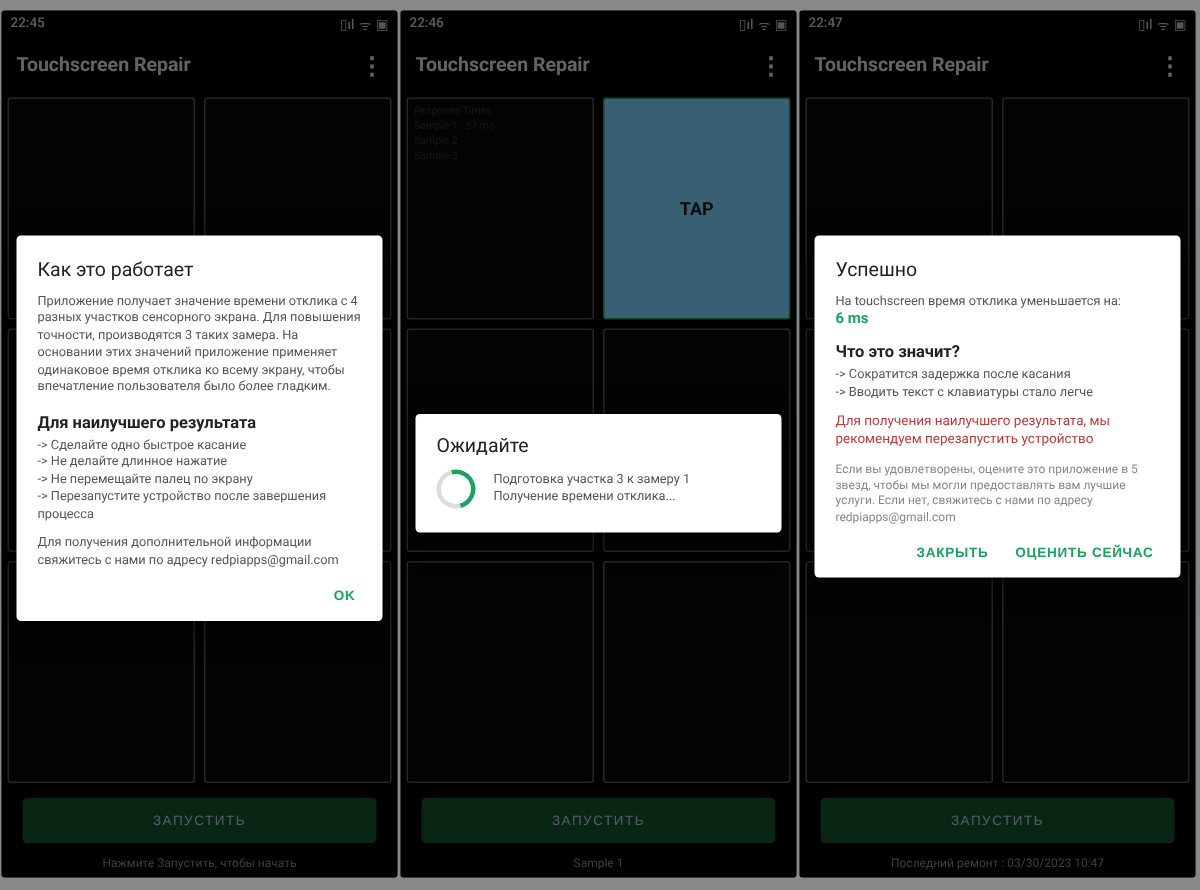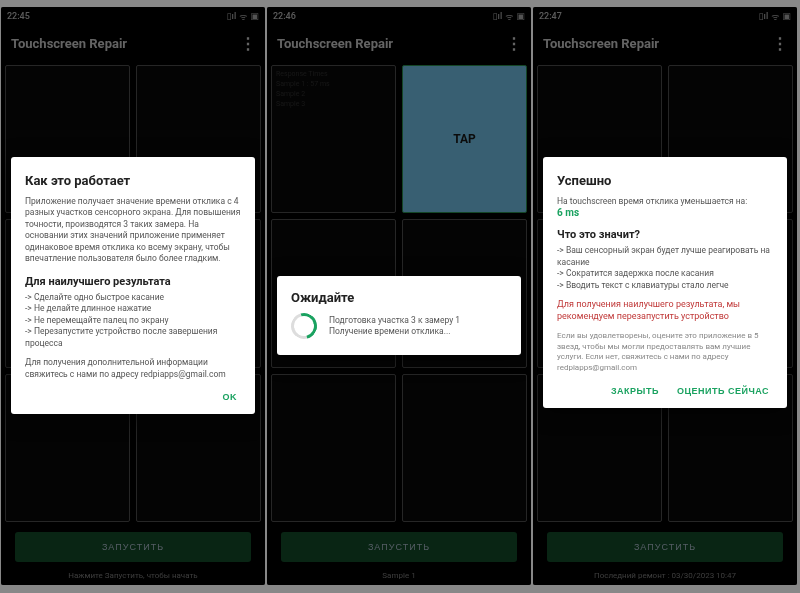--- a/index.html
+++ b/index.html
@@ -93,21 +93,21 @@
   .dialog {
     position: absolute;
     left: 10px; right: 10px;
     background: #fff;
     border-radius: 3px;
     box-shadow: 0 4px 20px rgba(0,0,0,0.6);
     padding: 16px 14px 6px;
     color: #333;
   }
   .dlg1 { top: 150px; }
-  .dialog h3 { font-size: 13px; font-weight: 700; margin-bottom: 8px; color:#222; }
+  .dialog h3 { font-size: 13px; font-weight: 400; margin-bottom: 8px; color:#222; }
   .dialog p, .dialog .line { font-size: 8.5px; color: #555; line-height: 1.35; }
   .dialog .sub { font-size: 11px; font-weight:700; margin: 10px 0 4px; color:#222; }
   .dialog .actions { display:flex; justify-content:flex-end; gap:18px; padding:12px 4px 6px; }
   .dialog .actions button {
     background:none; border:none; color:#1aa260; font-weight:700;
     font-size:9px; letter-spacing:0.5px; cursor:pointer;
   }
   
   .dlg2 { top: 258px; padding: 14px 14px 16px; margin-top: 11px; }
   .dlg2 .row { display:flex; gap:12px; align-items:center; margin-top:6px; }
@@ -240,21 +240,20 @@
     <button class="runbtn">ЗАПУСТИТЬ</button>
   </div>
   <div class="footer">Последний ремонт : 03/30/2023 10:47</div>
 
   <div class="scrim"></div>
   <div class="dialog dlg3">
     <h3>Успешно</h3>
     <p>На touchscreen время отклика уменьшается на:</p>
     <div class="hi">6 ms</div>
     <div class="sub">Что это значит?</div>
-    <div class="line">-&gt; Ваш сенсорный экран будет лучше реагировать на касание</div>
     <div class="line">-&gt; Сократится задержка после касания</div>
     <div class="line">-&gt; Вводить текст с клавиатуры стало легче</div>
     <div class="warn">Для получения наилучшего результата, мы рекомендуем перезапустить устройство</div>
     <div class="mute">Если вы удовлетворены, оцените это приложение в 5 звезд, чтобы мы могли предоставлять вам лучшие услуги. Если нет, свяжитесь с нами по адресу redpiapps@gmail.com</div>
     <div class="actions">
       <button>ЗАКРЫТЬ</button>
       <button>ОЦЕНИТЬ СЕЙЧАС</button>
     </div>
   </div>
 </div>

